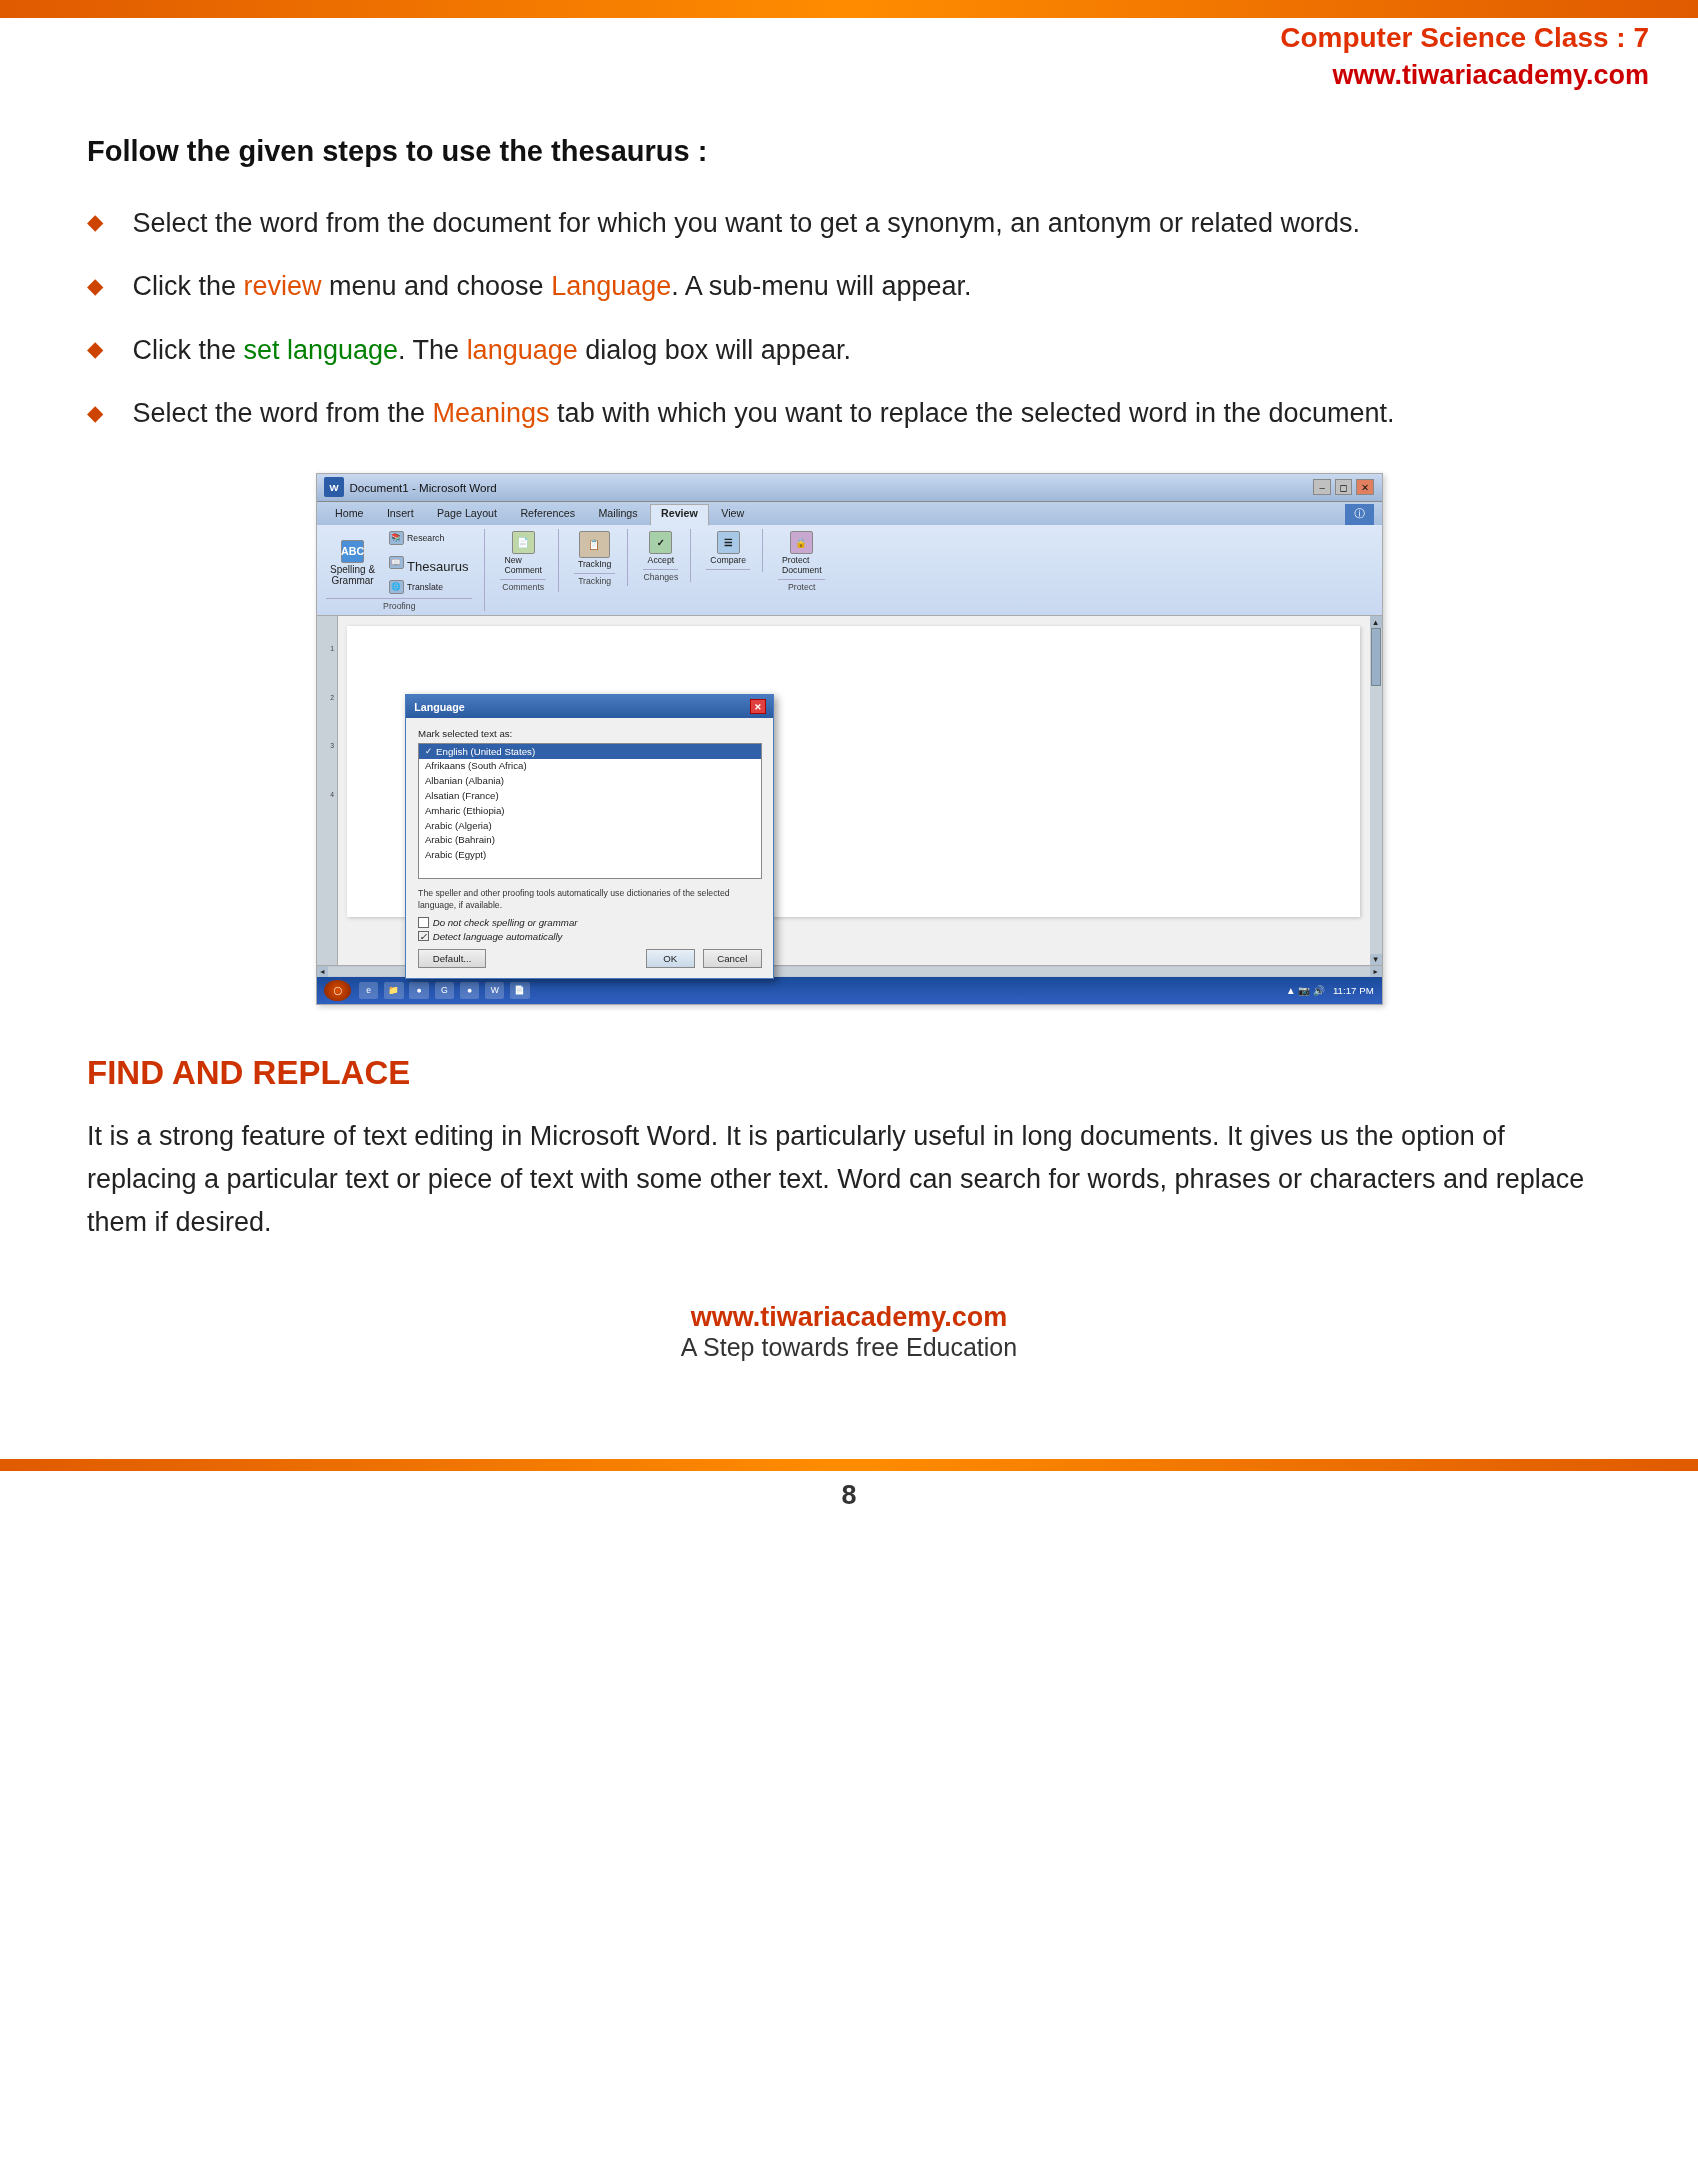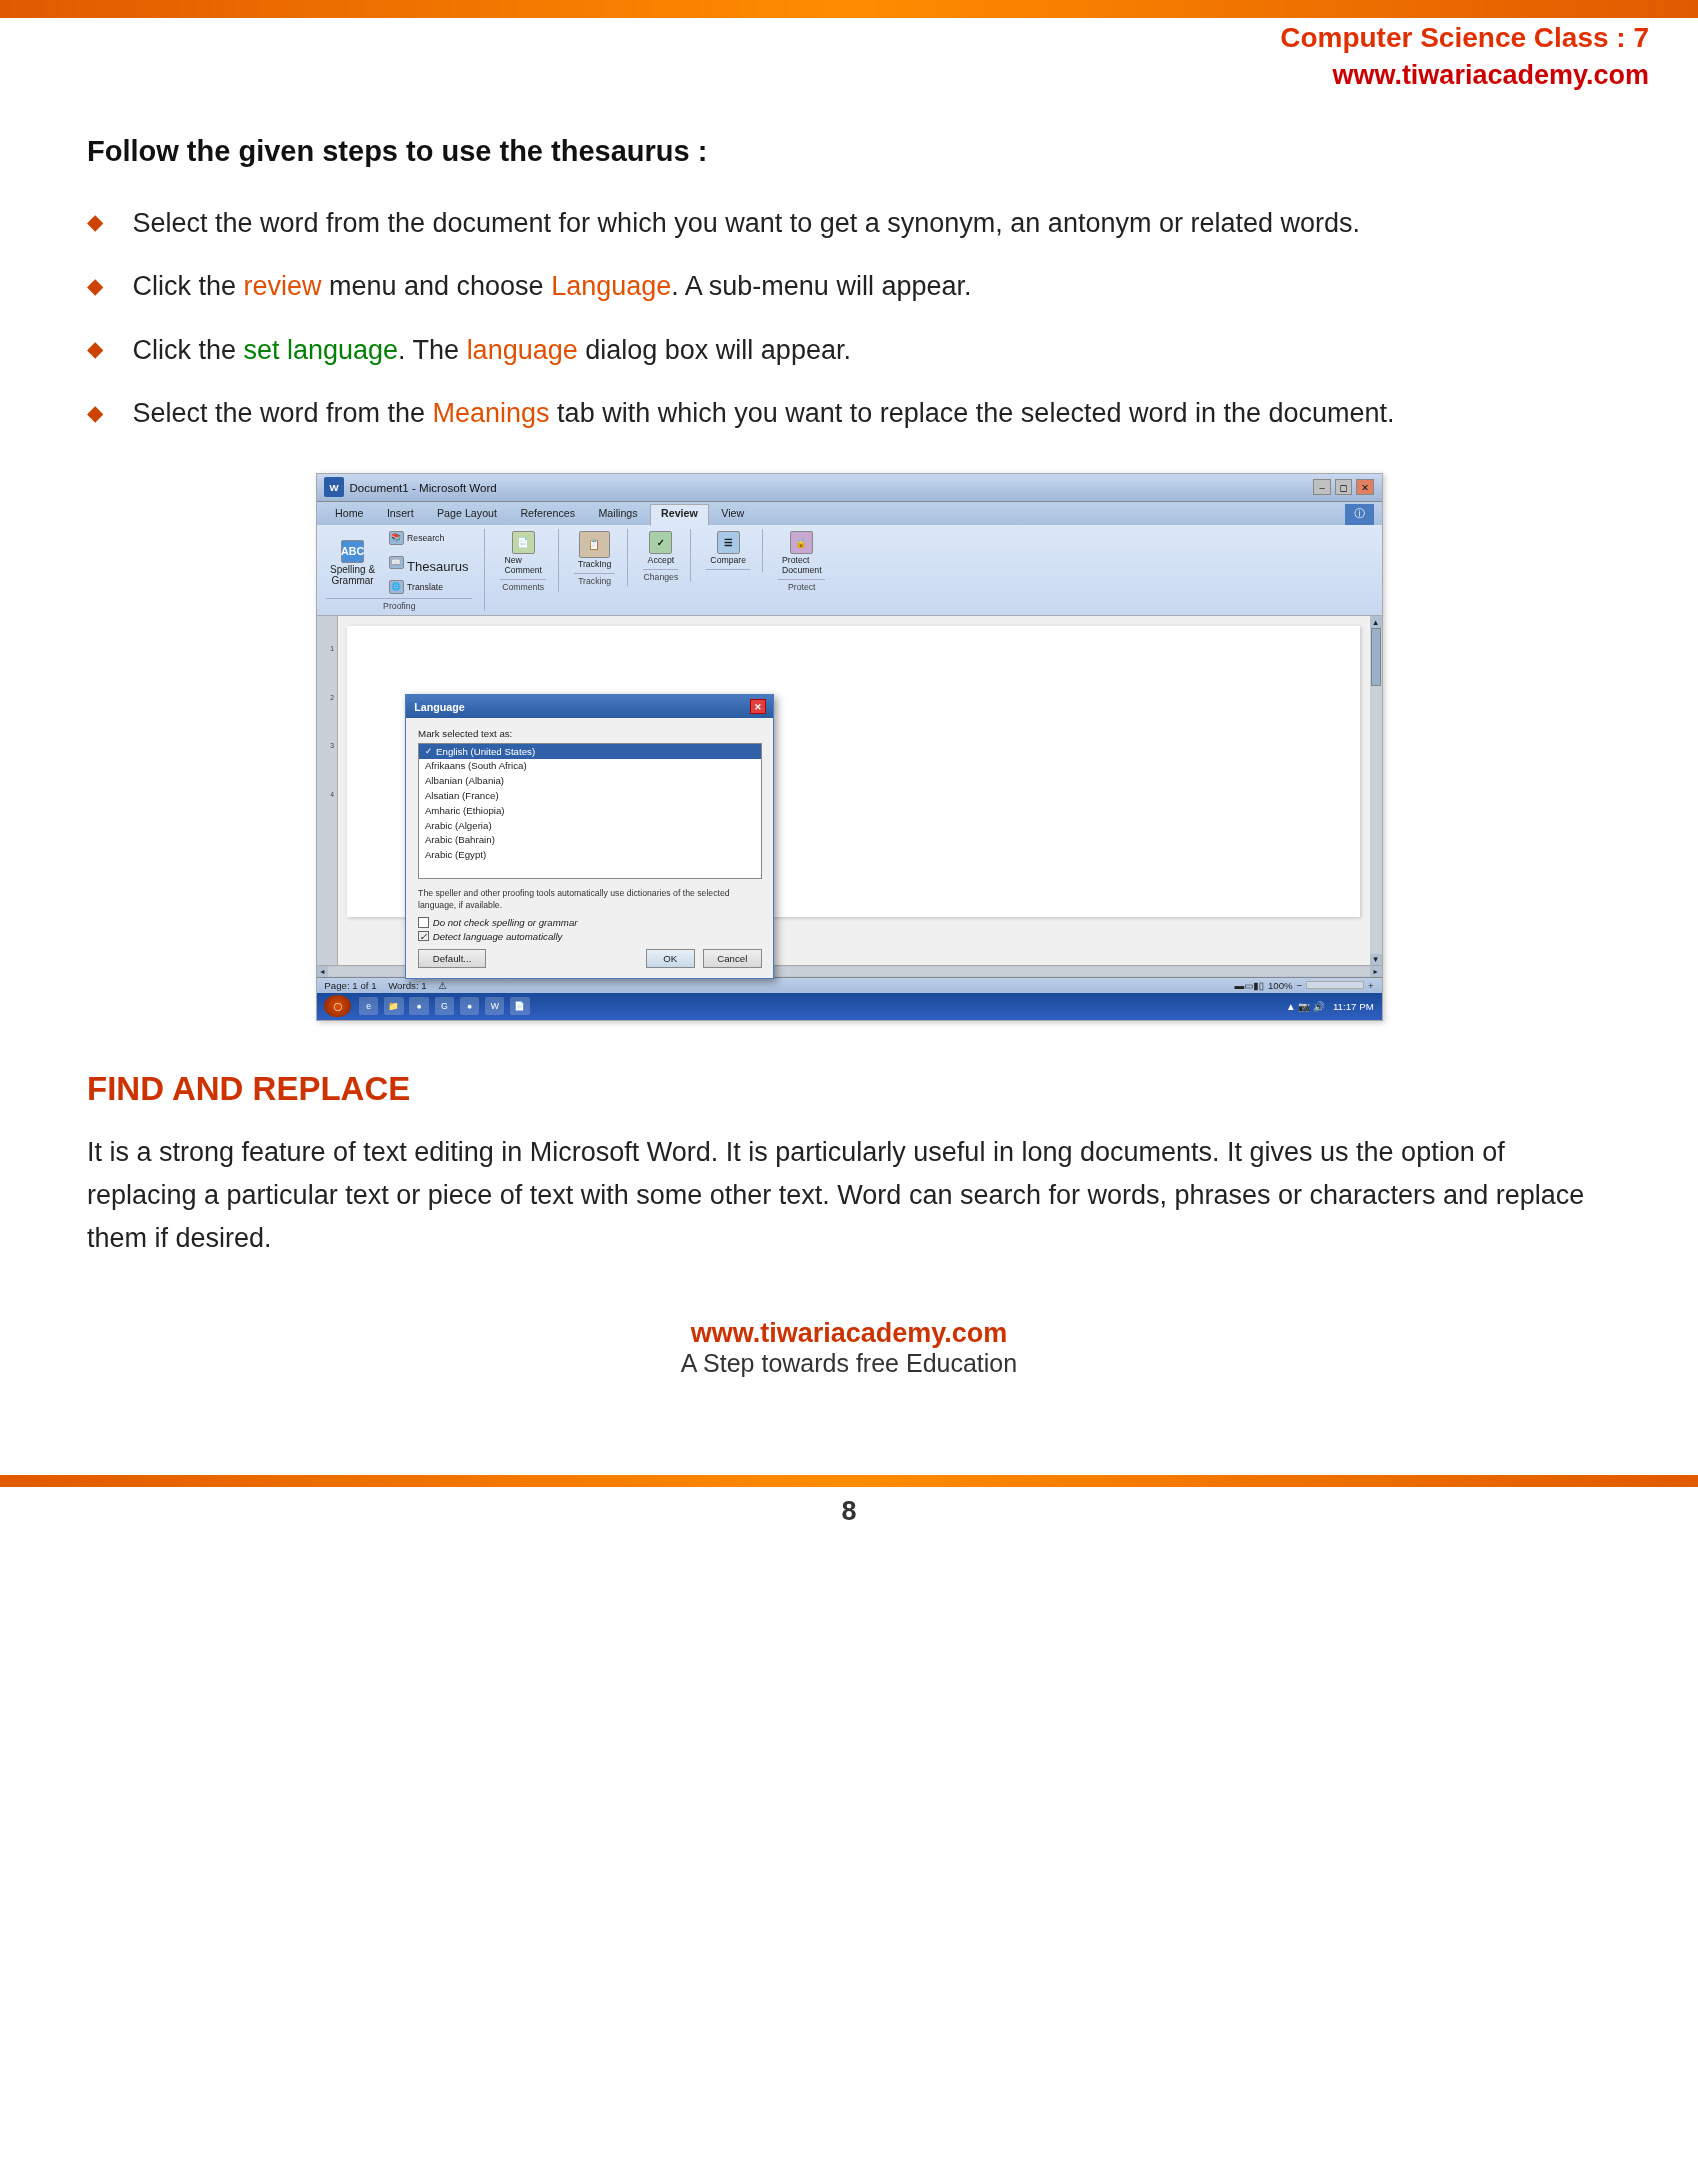--- a/index.html
+++ b/index.html
@@ -668,34 +668,20 @@
         <div style="margin-top:auto;width:11.6px;height:11.6px;background:#b0c0d0;font-size:7.8px;display:flex;align-items:center;justify-content:center;">▼</div>
       </div>
     </div>
 
     <div style="background:#c0c8d8; height:11.6px; display:flex; align-items:center; border-top:1px solid #aaa;">
       <div style="width:11.6px;height:11.6px;background:#b0c0d0;font-size:6.8px;display:flex;align-items:center;justify-content:center;">◄</div>
       <div style="flex:1; height:9.7px; background:#c8d0d8;"></div>
       <div style="width:11.6px;height:11.6px;background:#b0c0d0;font-size:6.8px;display:flex;align-items:center;justify-content:center;">►</div>
     </div>
 
-    <div class="word-statusbar">
-      <div style="display:flex; gap:11.6px; align-items:center;">
-        <span>Page: 1 of 1</span>
-        <span>Words: 1</span>
-        <span>⚠</span>
-      </div>
-      <div style="display:flex; gap:3.9px; align-items:center;">
-        <span>▬▭▮▯</span>
-        <span>100%</span>
-        <span>−</span>
-        <div style="width:58px;height:7.8px;background:#d0d8e8;border:1px solid #aaa;"></div>
-        <span>+</span>
-      </div>
-    </div>
 
     <div class="word-taskbar">
       <div class="taskbar-start">◯</div>
       <div class="taskbar-icons">
         <div class="taskbar-icon">e</div>
         <div class="taskbar-icon">📁</div>
         <div class="taskbar-icon">●</div>
         <div class="taskbar-icon">G</div>
         <div class="taskbar-icon">●</div>
         <div class="taskbar-icon">W</div>

